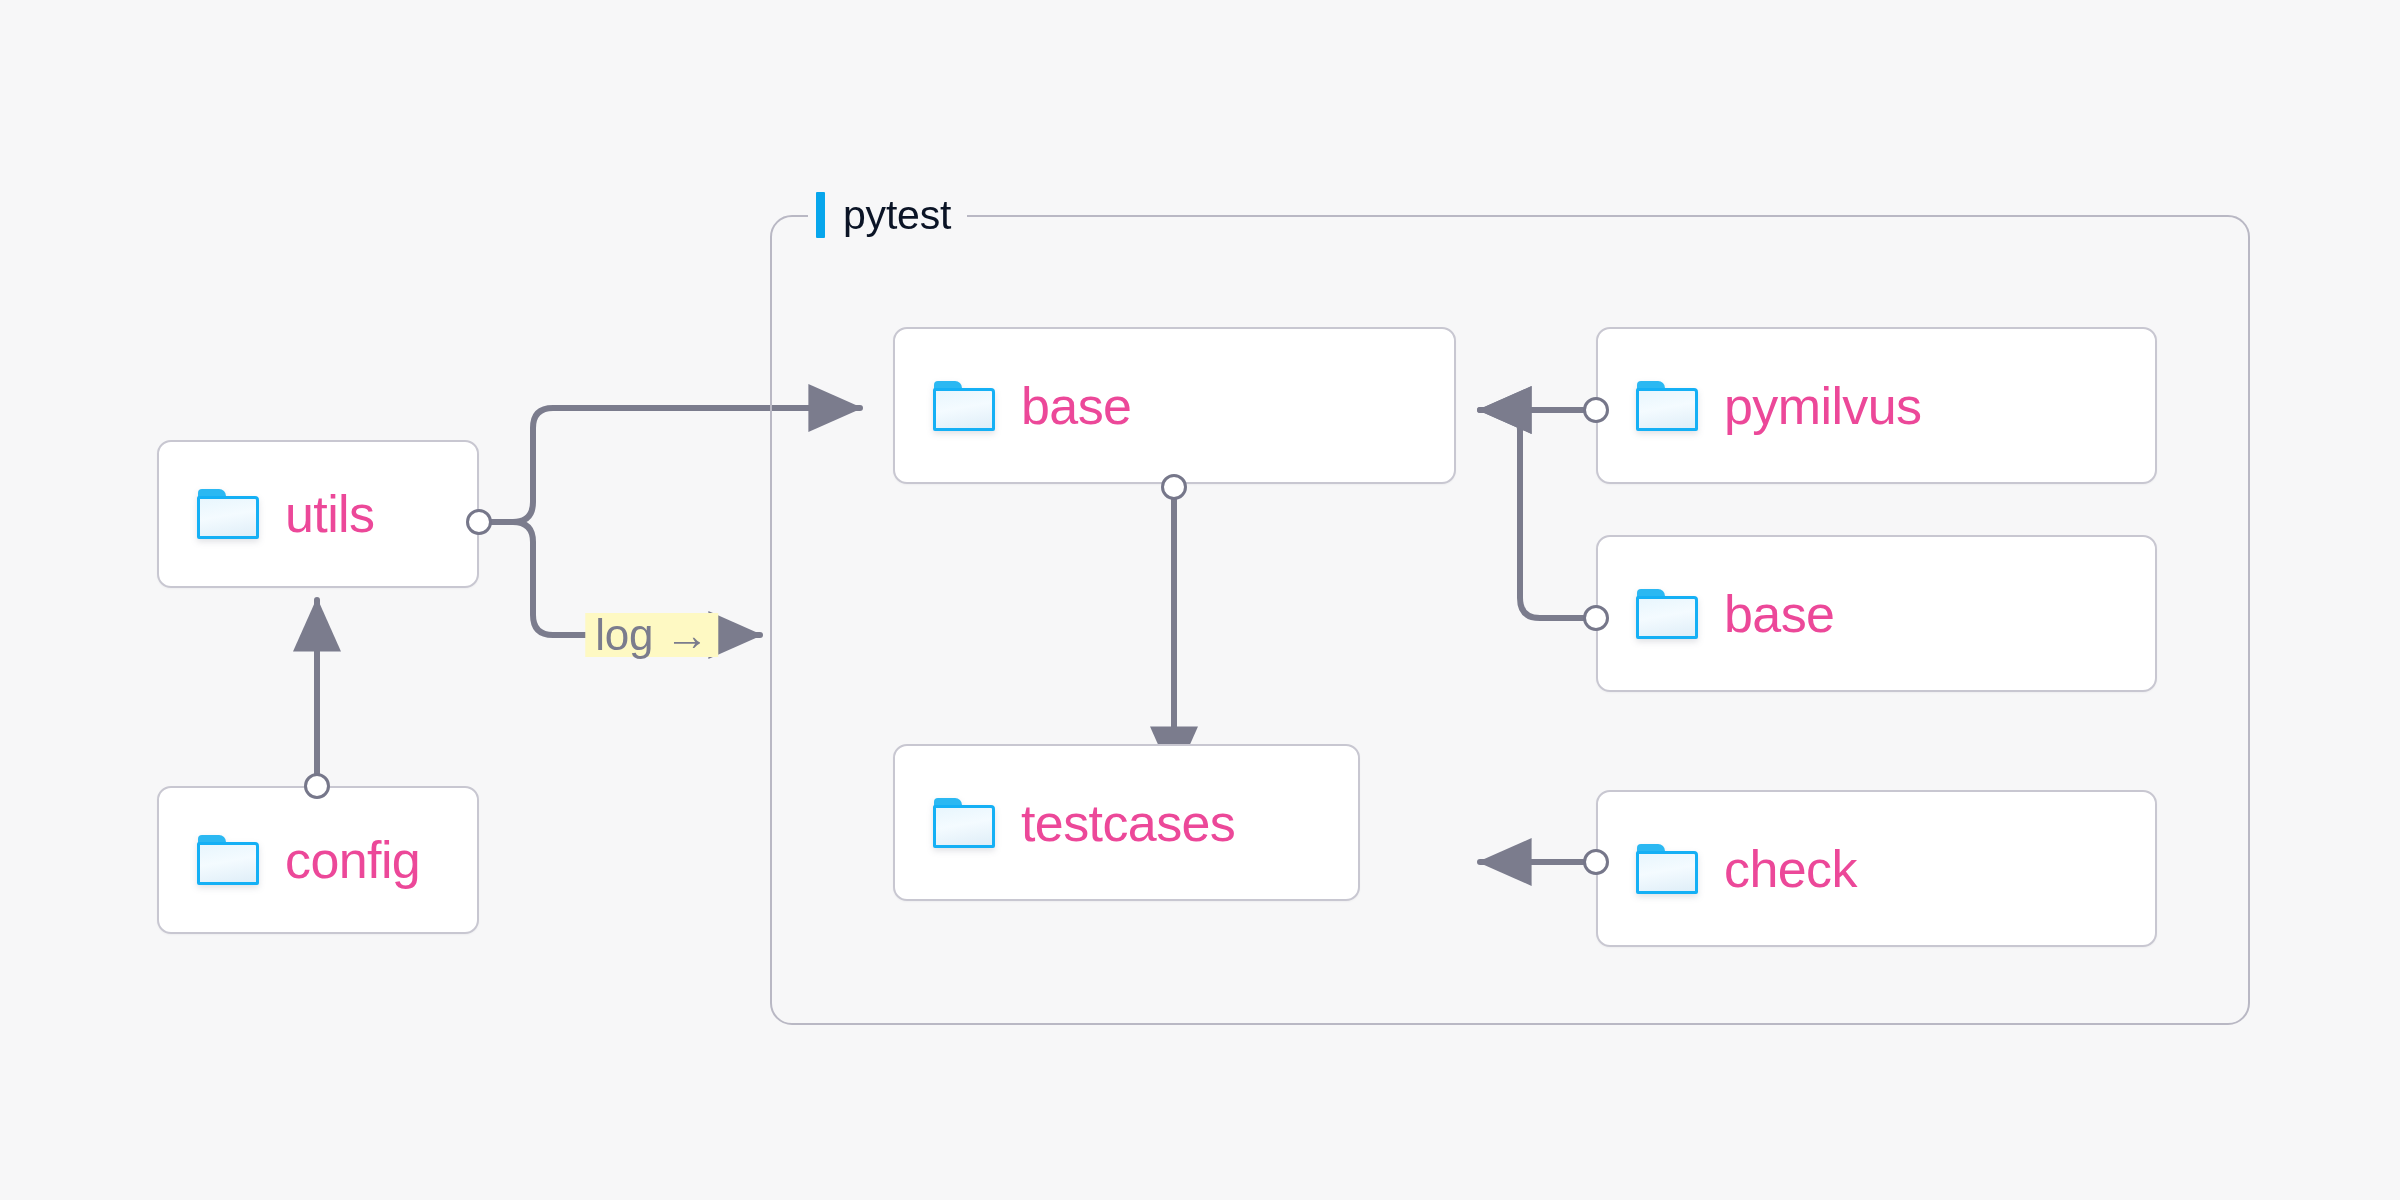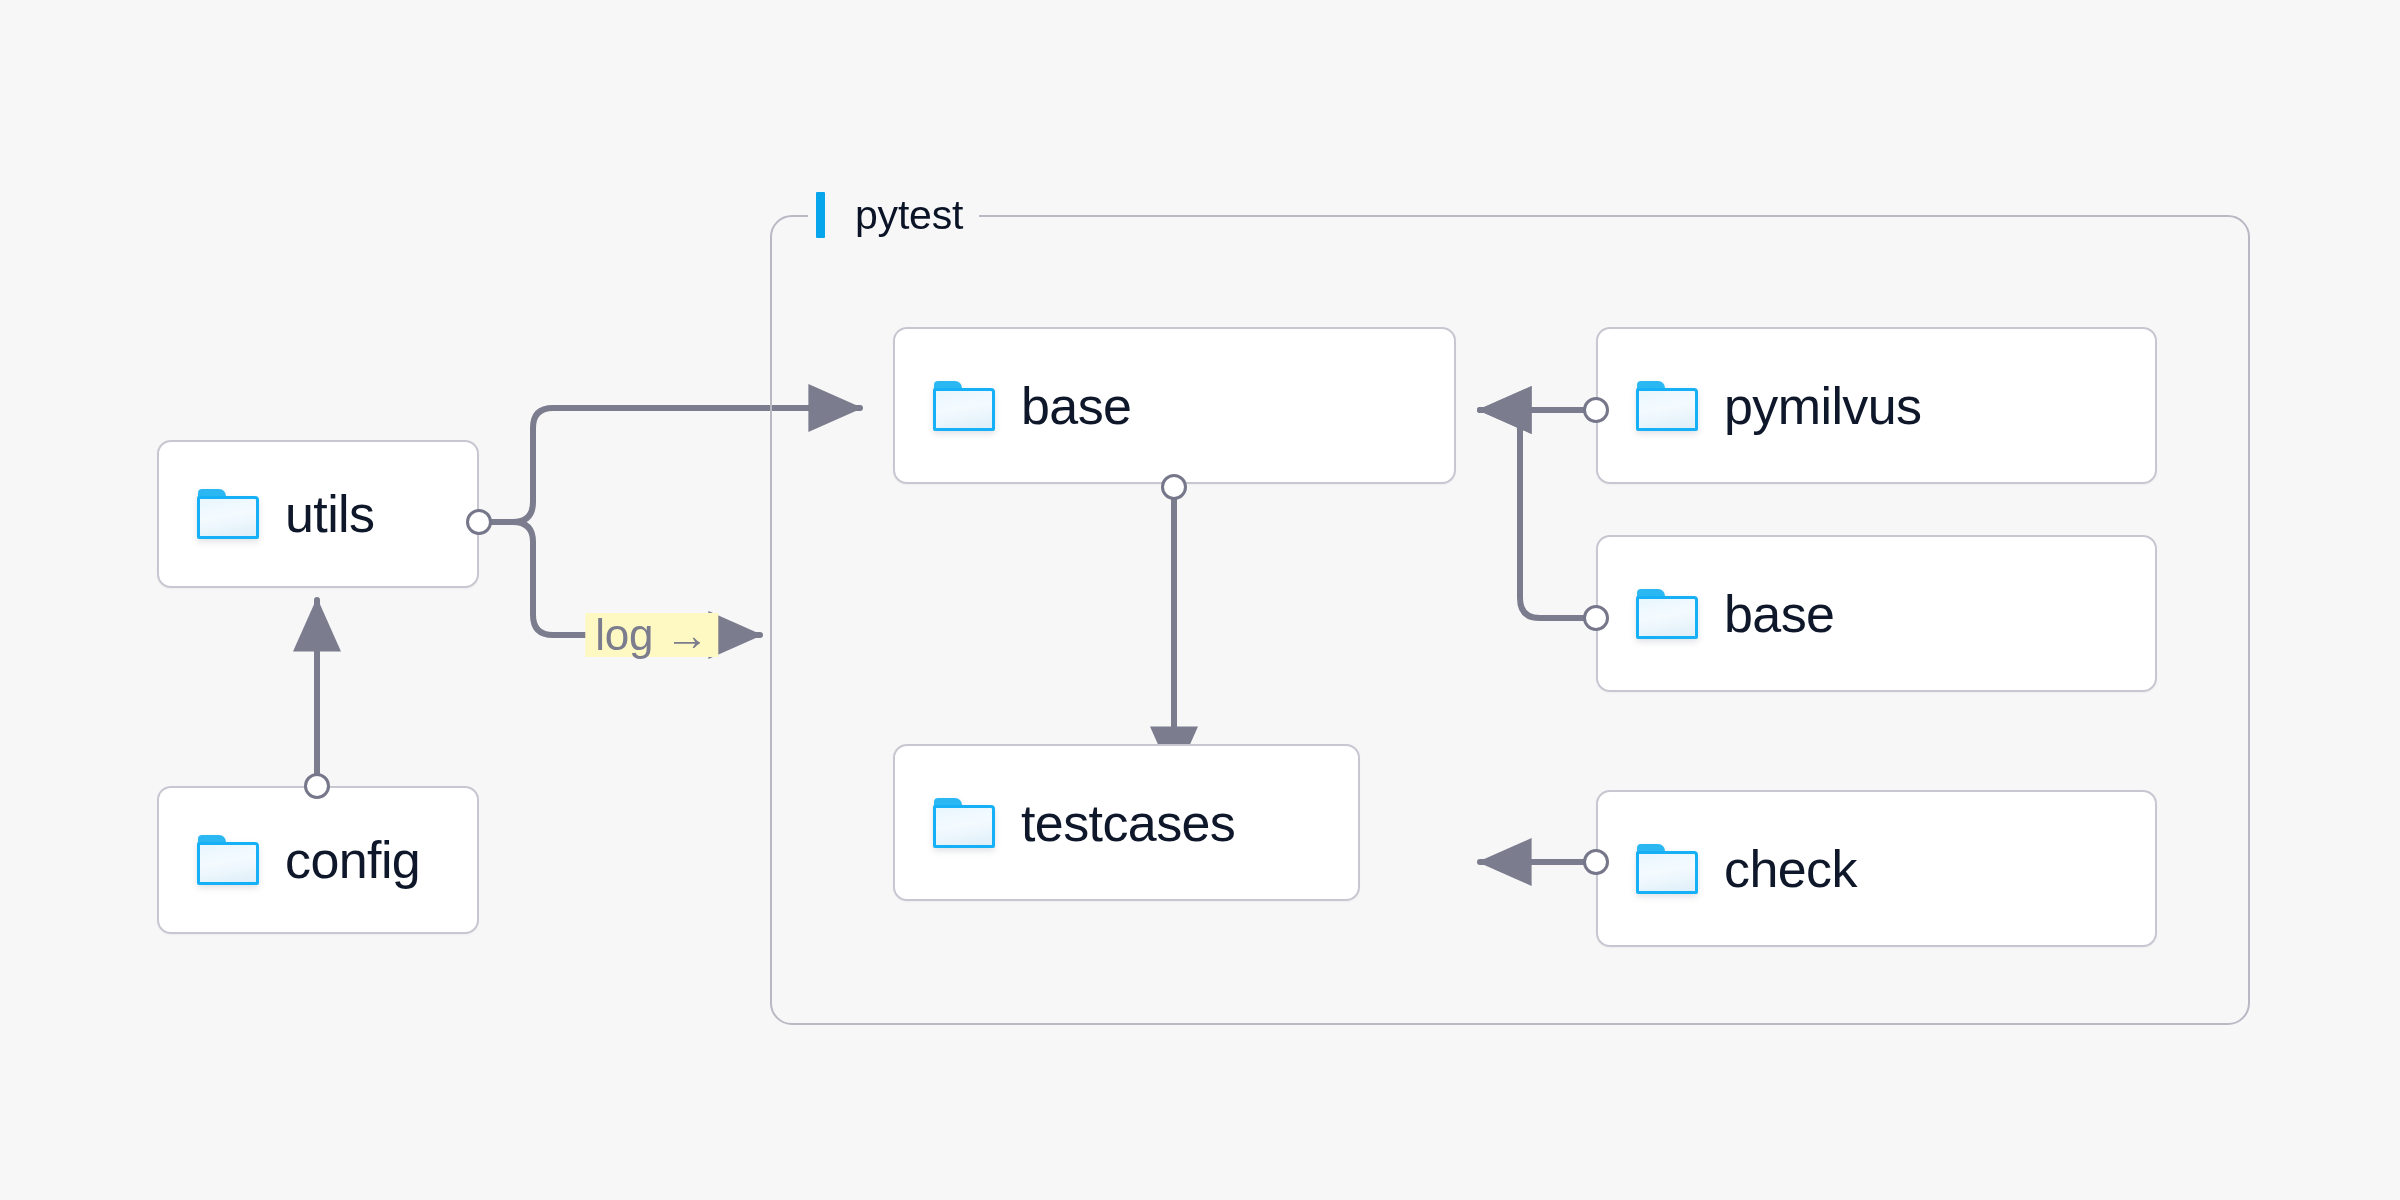--- a/index.html
+++ b/index.html
@@ -28,21 +28,21 @@
     position: absolute;
     border: 2px solid #b9b8c4;
     border-radius: 22px;
     background: transparent;
     box-sizing: border-box;
   }
   .group-label {
     position: absolute;
     display: flex;
     align-items: center;
-    gap: 30px;
+    gap: 18px;
     background: #f7f7f8;
     padding: 0 16px 0 8px;
     height: 58px;
   }
   .group-accent {
     width: 9px;
     height: 46px;
     background: #07a6ec;
     border-radius: 1px;
     flex: none;
@@ -62,21 +62,21 @@
     border: 2px solid #c8c7d1;
     border-radius: 14px;
     display: flex;
     align-items: center;
     gap: 26px;
     padding-left: 38px;
     box-shadow: 0 1px 2px rgba(16,20,40,0.04);
   }
   .node-label {
     font-size: 52px;
-    color: #0f172a;
+    color: #ec4899;
     letter-spacing: -0.6px;
     white-space: nowrap;
     line-height: 1;
   }
 
   
   .folder-icon {
     flex: none;
     width: 62px;
     height: 50px;

